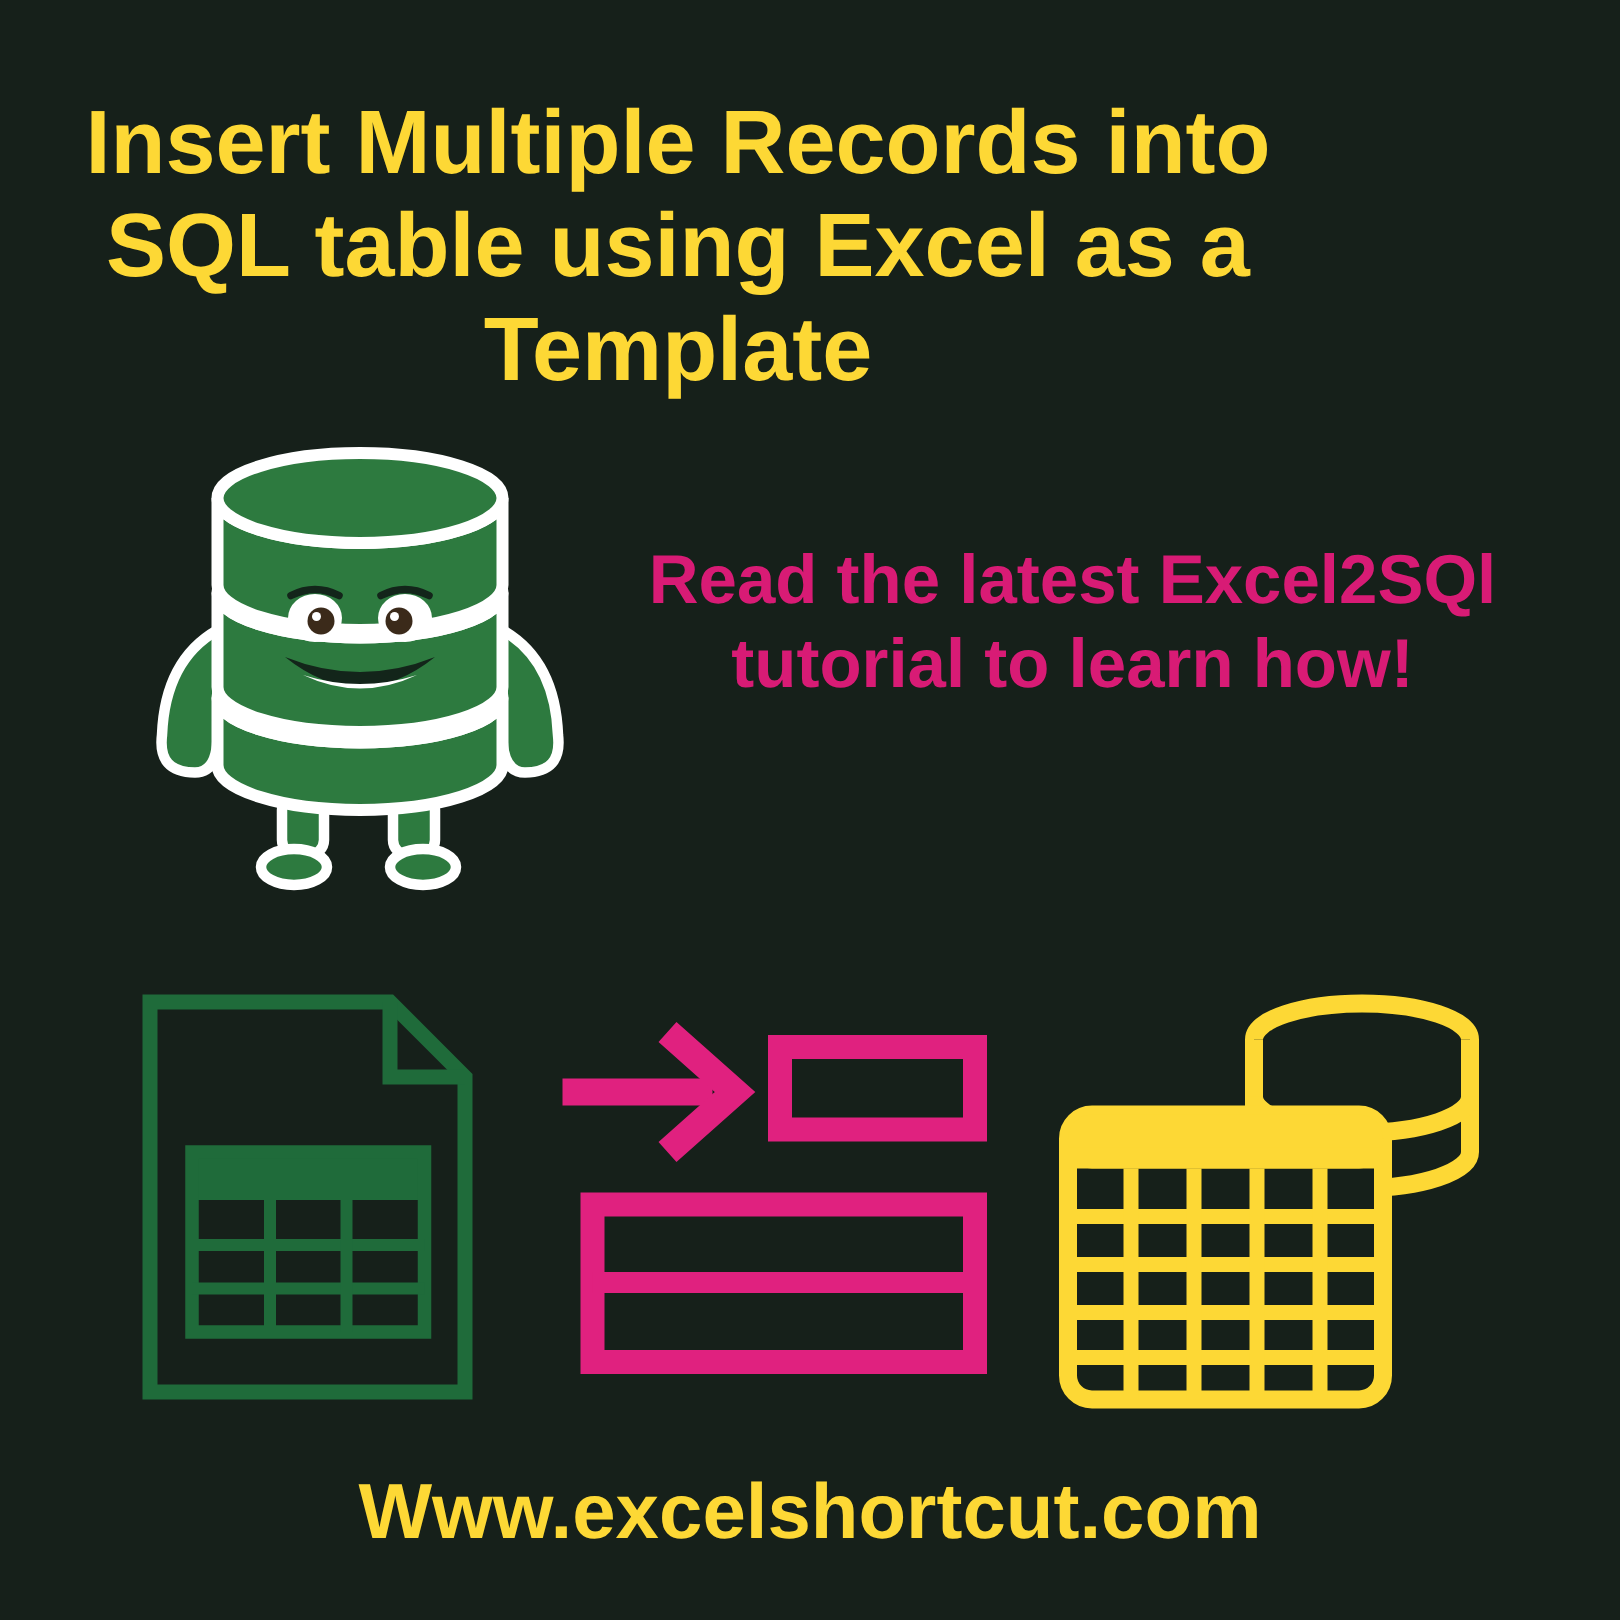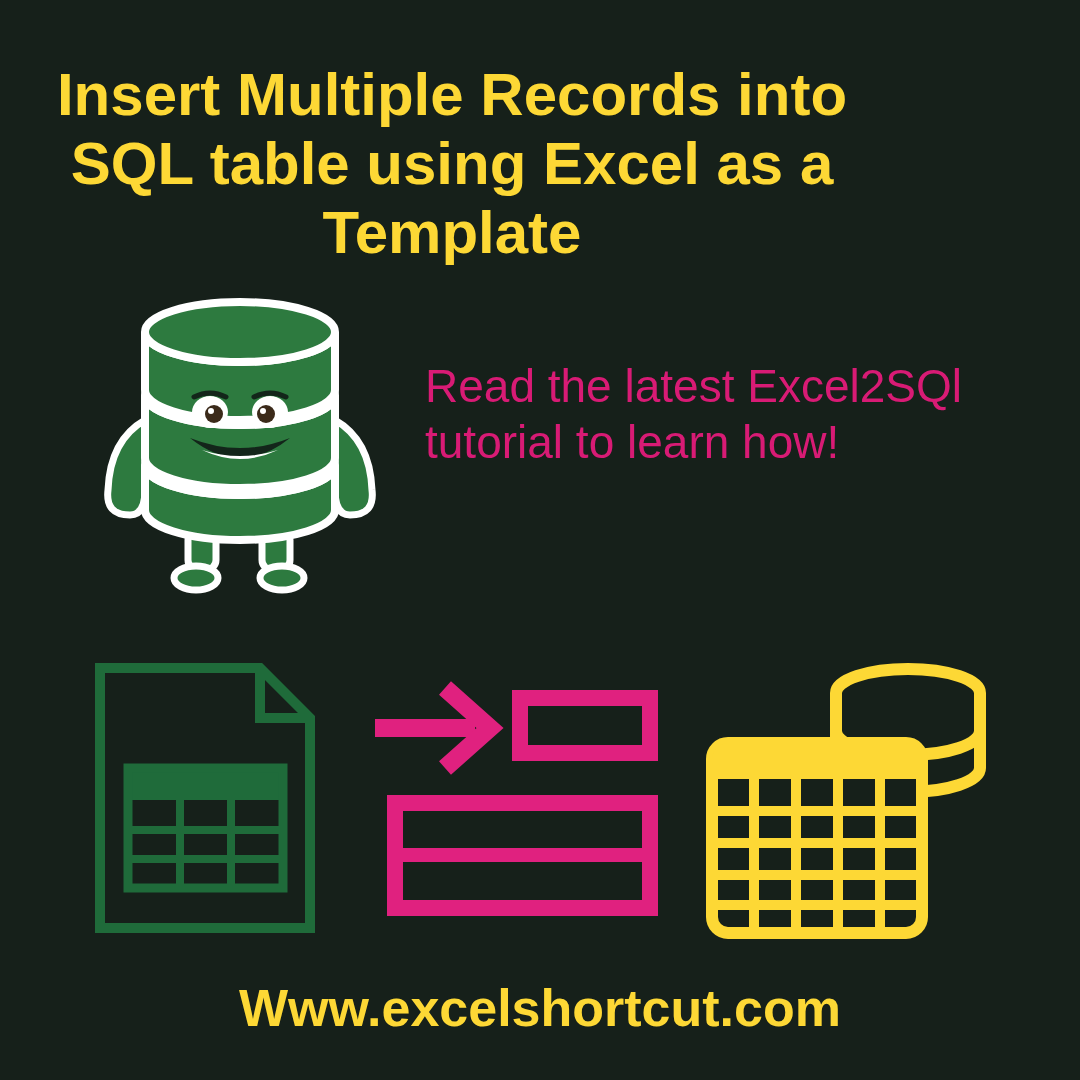--- a/index.html
+++ b/index.html
@@ -27,24 +27,24 @@
     top: 290px;
     left: 90px;
     width: 300px;
     height: 310px;
   }
   .subhead {
     position: absolute;
     top: 358px;
     left: 425px;
     width: 580px;
-    text-align: left;
+    text-align: center;
     color: #d81b75;
     font-size: 46px;
-    font-weight: 400;
+    font-weight: 700;
     line-height: 1.22;
   }
   .icon-row {
     position: absolute;
     top: 660px;
     left: 90px;
     width: 900px;
     height: 280px;
     display: flex;
     align-items: center;

